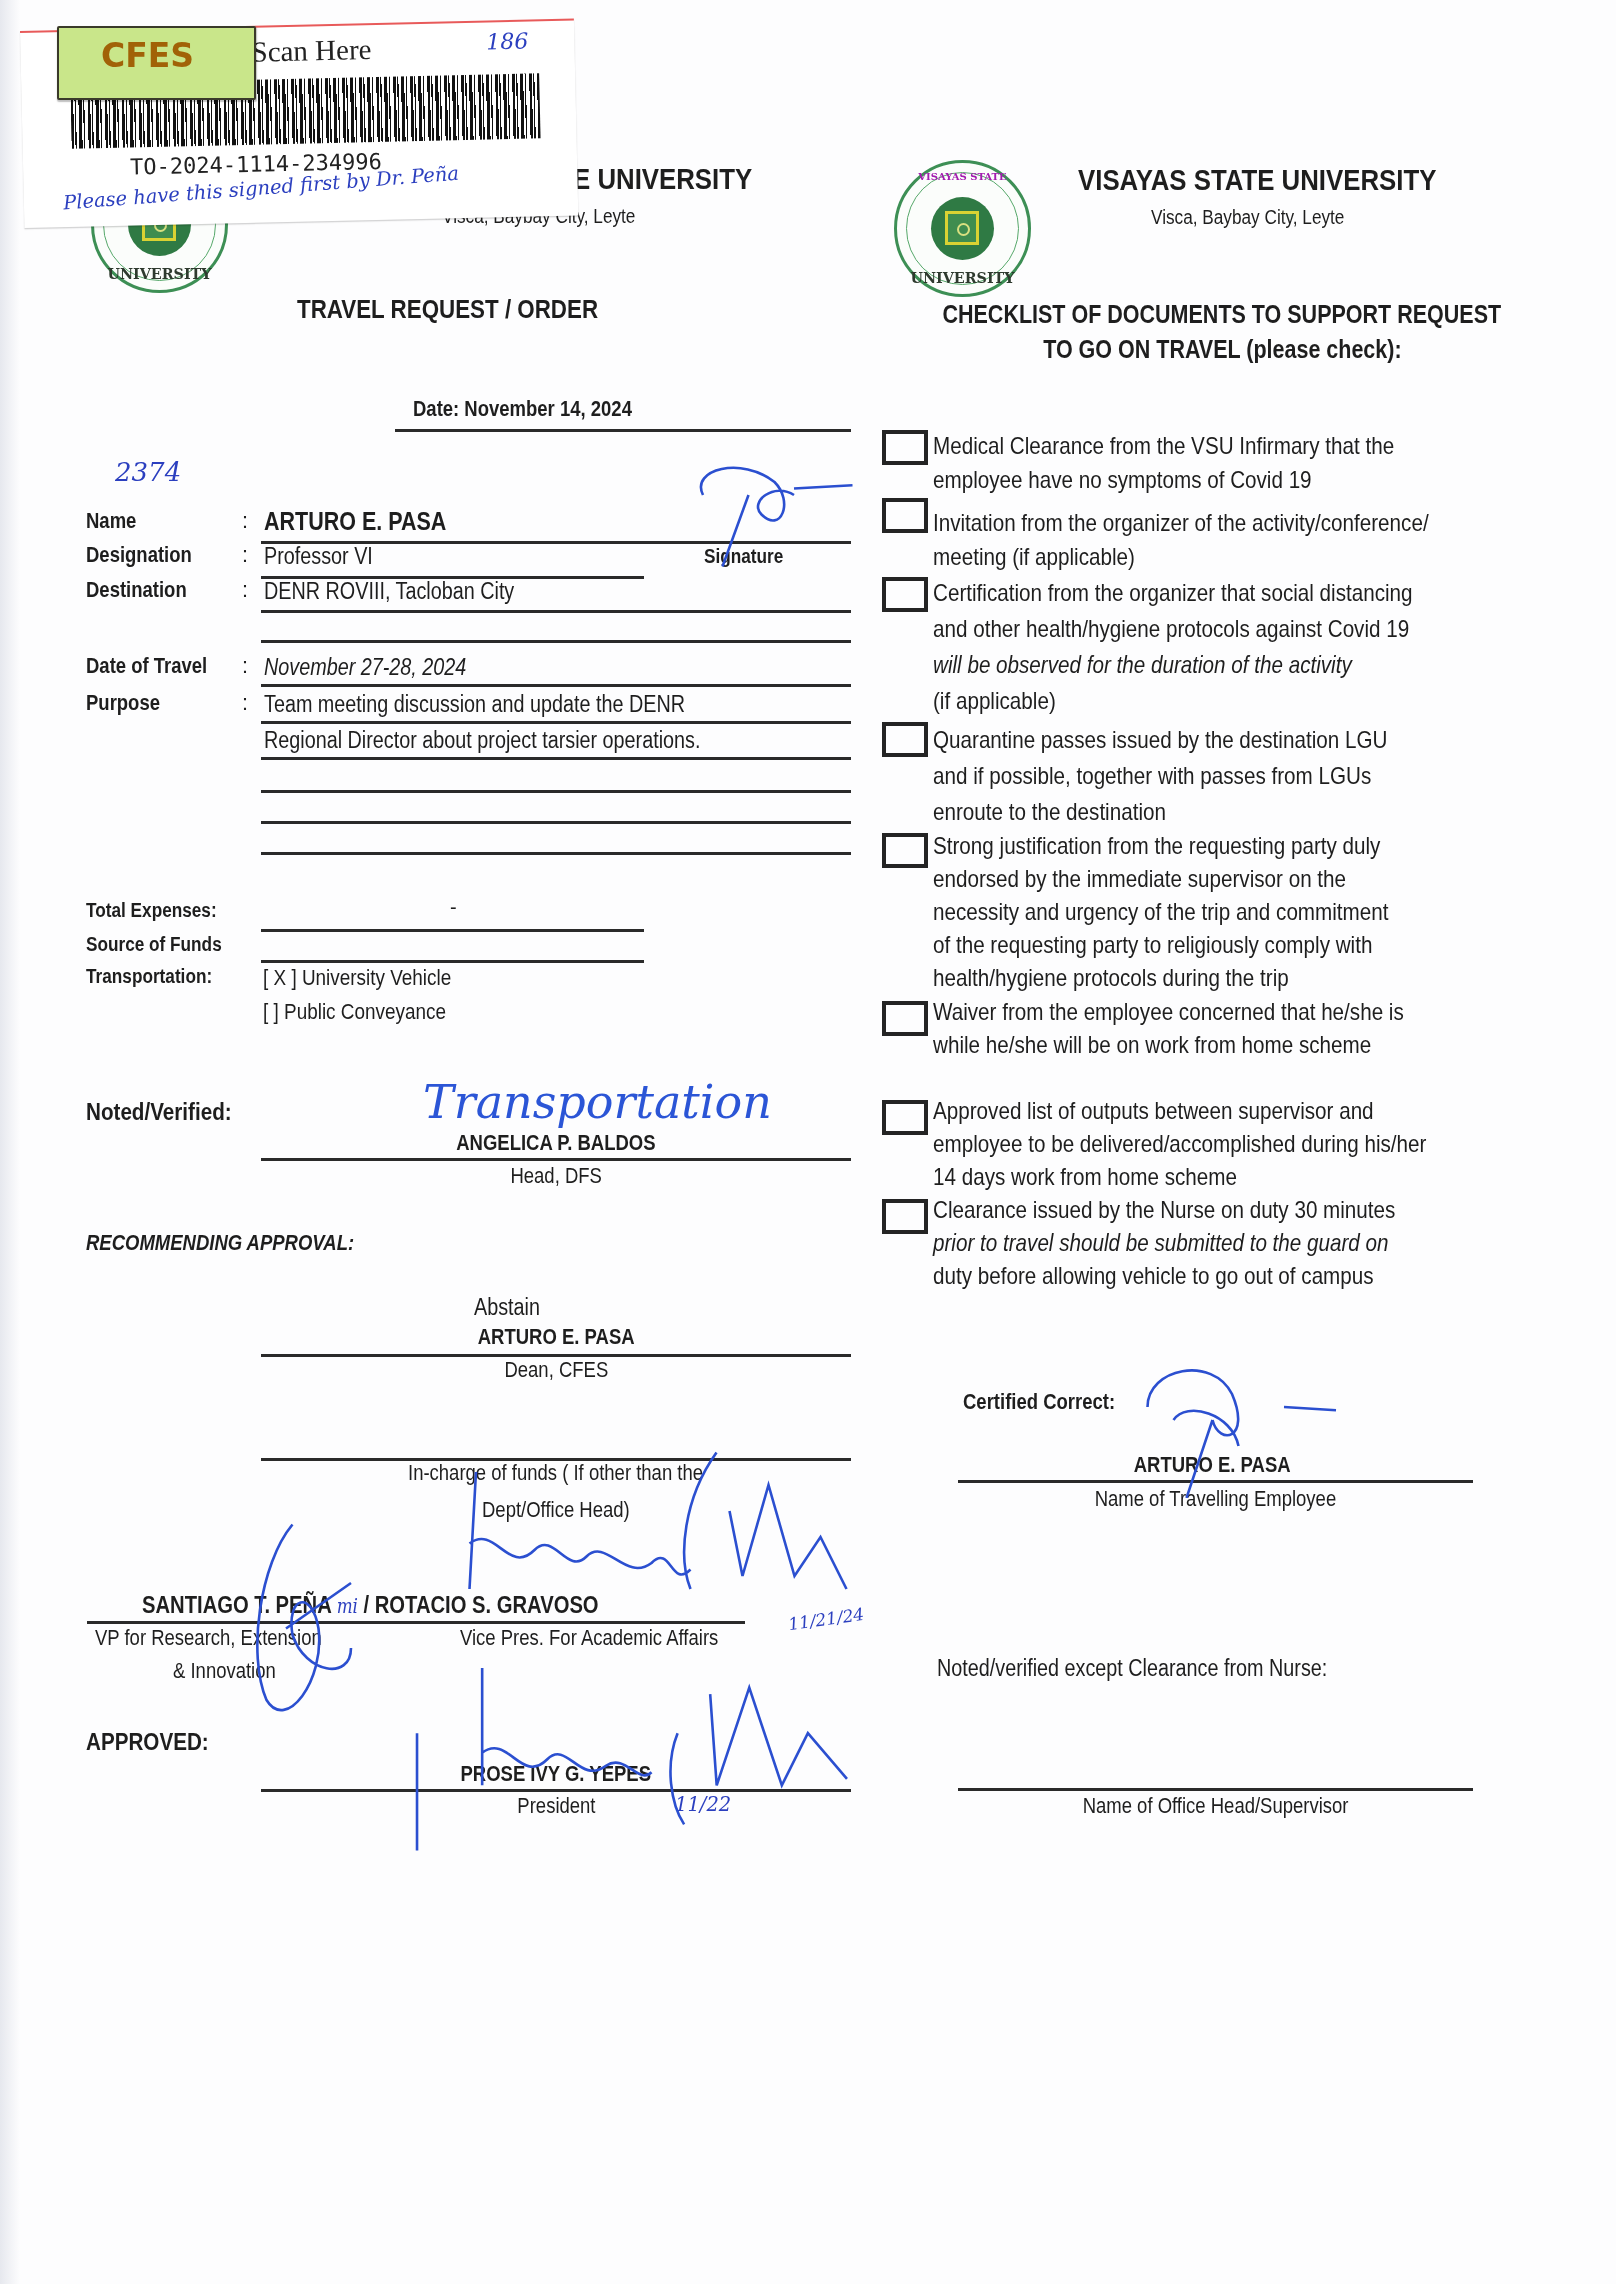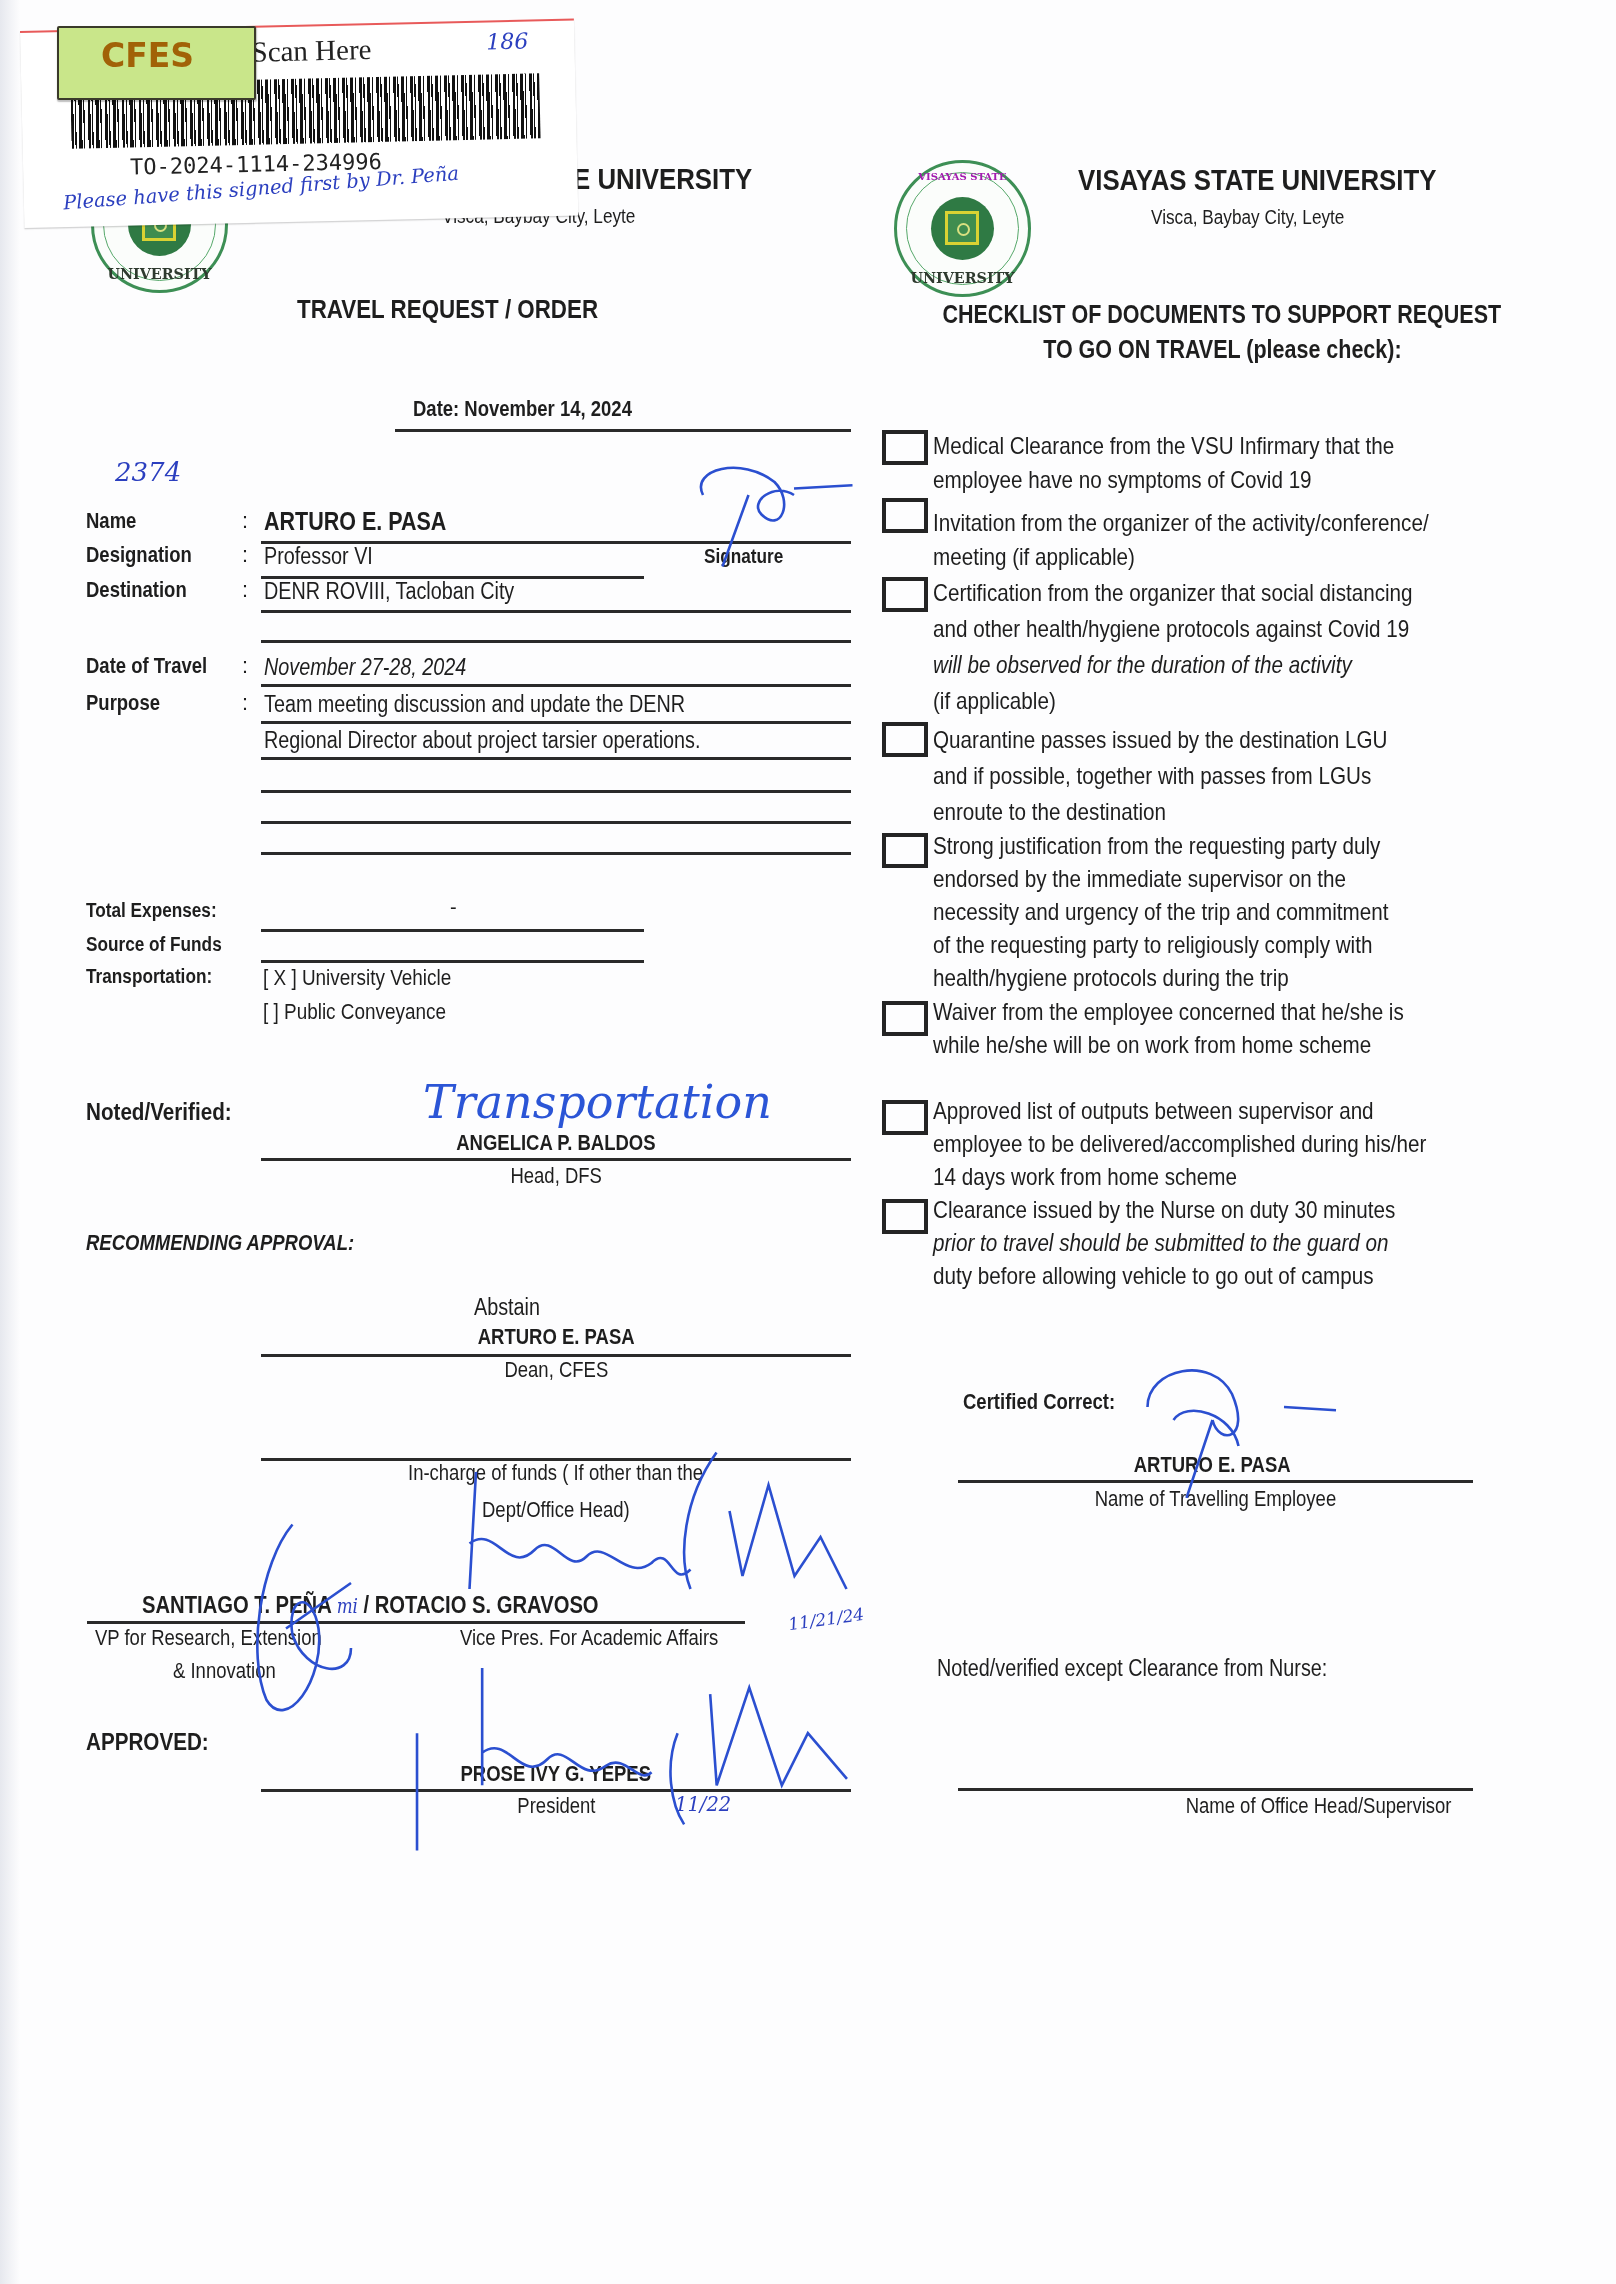--- a/index.html
+++ b/index.html
@@ -249,21 +249,21 @@
   <div><span class="narrow">duty before allowing vehicle to go out of campus</span></div>
 </div>
 
 <div class="abs b" style="left:963px; top:1390px; font-size:21.5px;"><span class="narrow">Certified Correct:</span></div>
 <div class="abs b" style="left:958px; top:1453px; width:508px; text-align:center; font-size:21.5px;"><span class="narrowc">ARTURO E. PASA</span></div>
 <div class="line" style="left:958px; top:1480px; width:515px;"></div>
 <div class="abs" style="left:958px; top:1487px; width:515px; text-align:center; font-size:21.5px;"><span class="narrowc">Name of Travelling Employee</span></div>
 
 <div class="abs" style="left:937px; top:1655px; font-size:23px; text-decoration: underline;"><span class="narrow">Noted/verified except Clearance from Nurse:</span></div>
 <div class="line" style="left:958px; top:1788px; width:515px;"></div>
-<div class="abs" style="left:958px; top:1794px; width:515px; text-align:right; font-size:21.5px;"><span class="narrowc">Name of Office Head/Supervisor</span></div>
+<div class="abs" style="left:958px; top:1794px; width:515px; text-align:center; font-size:21.5px;"><span class="narrowc">Name of Office Head/Supervisor</span></div>
 
 <svg class="sig" style="left:664px; top:456px;" width="195" height="117" viewBox="0 0 300 180">
   <path d="M60 60 C40 20,120 0,170 40 C200 70,180 120,150 90 C130 70,170 40,200 60 M130 60 L90 170 M200 50 L290 45" stroke="#2b4fd0" stroke-width="4" fill="none"></path>
 </svg>
 <svg class="sig" style="left:1121px; top:1355px;" width="235" height="143" viewBox="0 0 360 220">
   <path d="M40 80 C40 20,140 0,170 60 C200 130,150 140,140 100 M80 100 C100 70,170 90,180 140 M140 100 L100 220 M250 80 L330 85" stroke="#2b4fd0" stroke-width="4" fill="none"></path>
 </svg>
 <svg class="sig" style="left:221px; top:1485px;" width="169" height="248" viewBox="0 0 260 380">
   <path d="M110 60 C60 120,40 260,70 330 C100 380,160 300,150 220 C140 160,100 170,110 230 C130 290,200 300,200 250 M100 220 L200 150" stroke="#2b4fd0" stroke-width="4" fill="none"></path>
 </svg>

